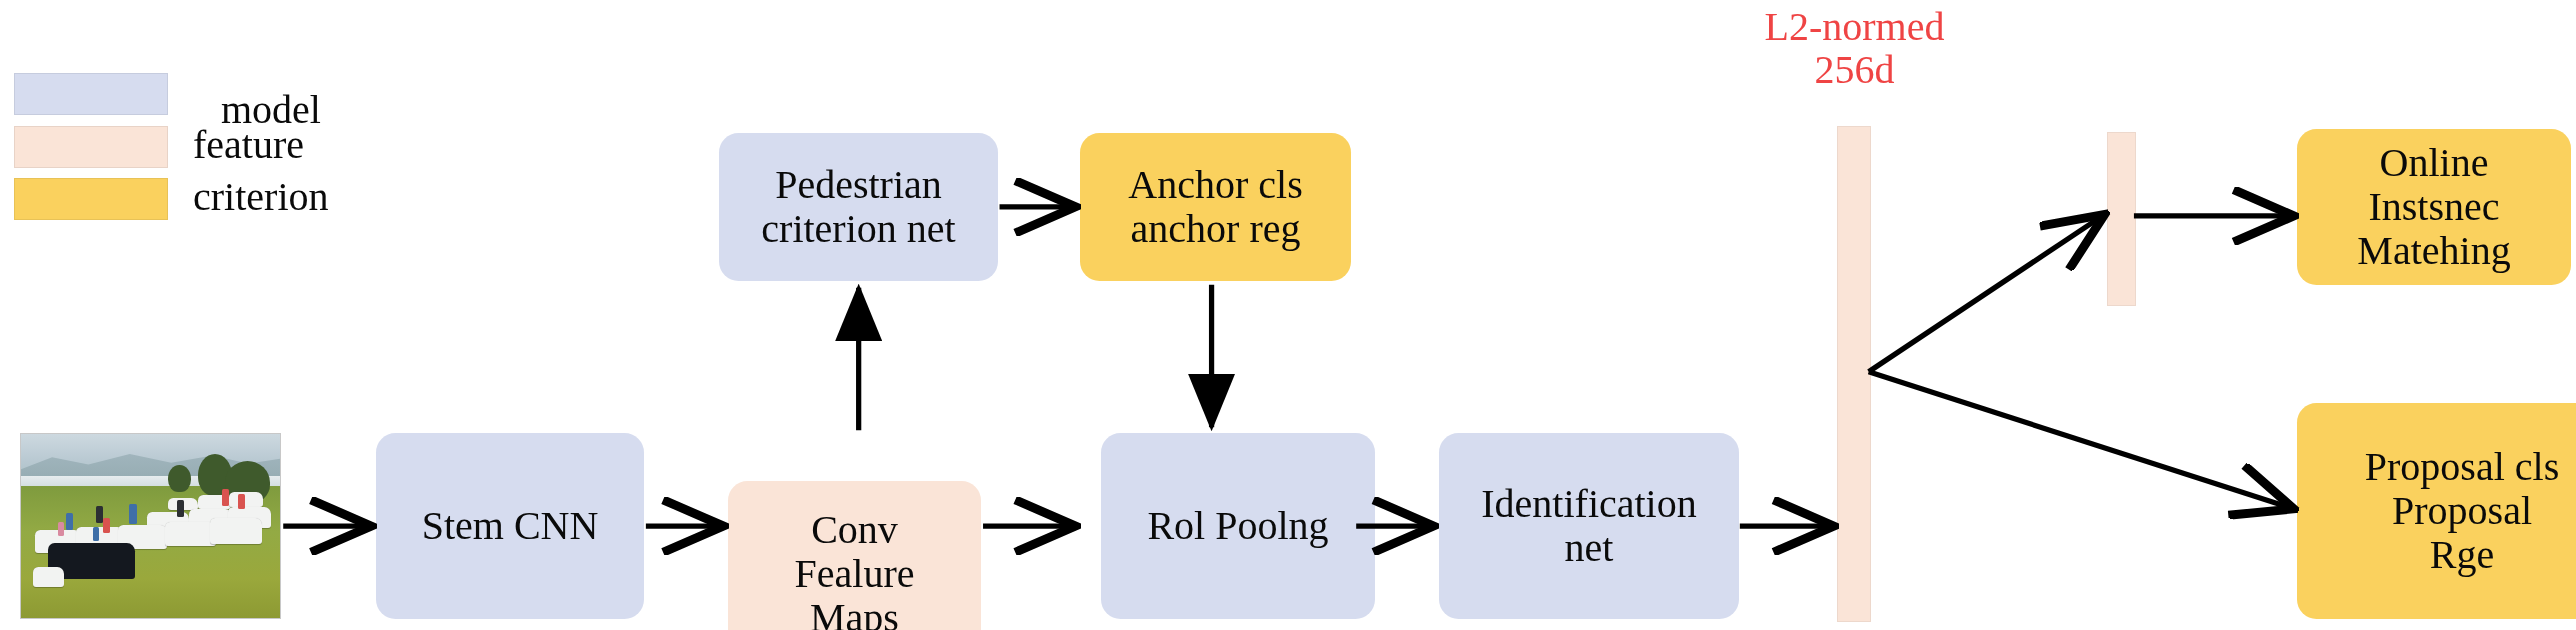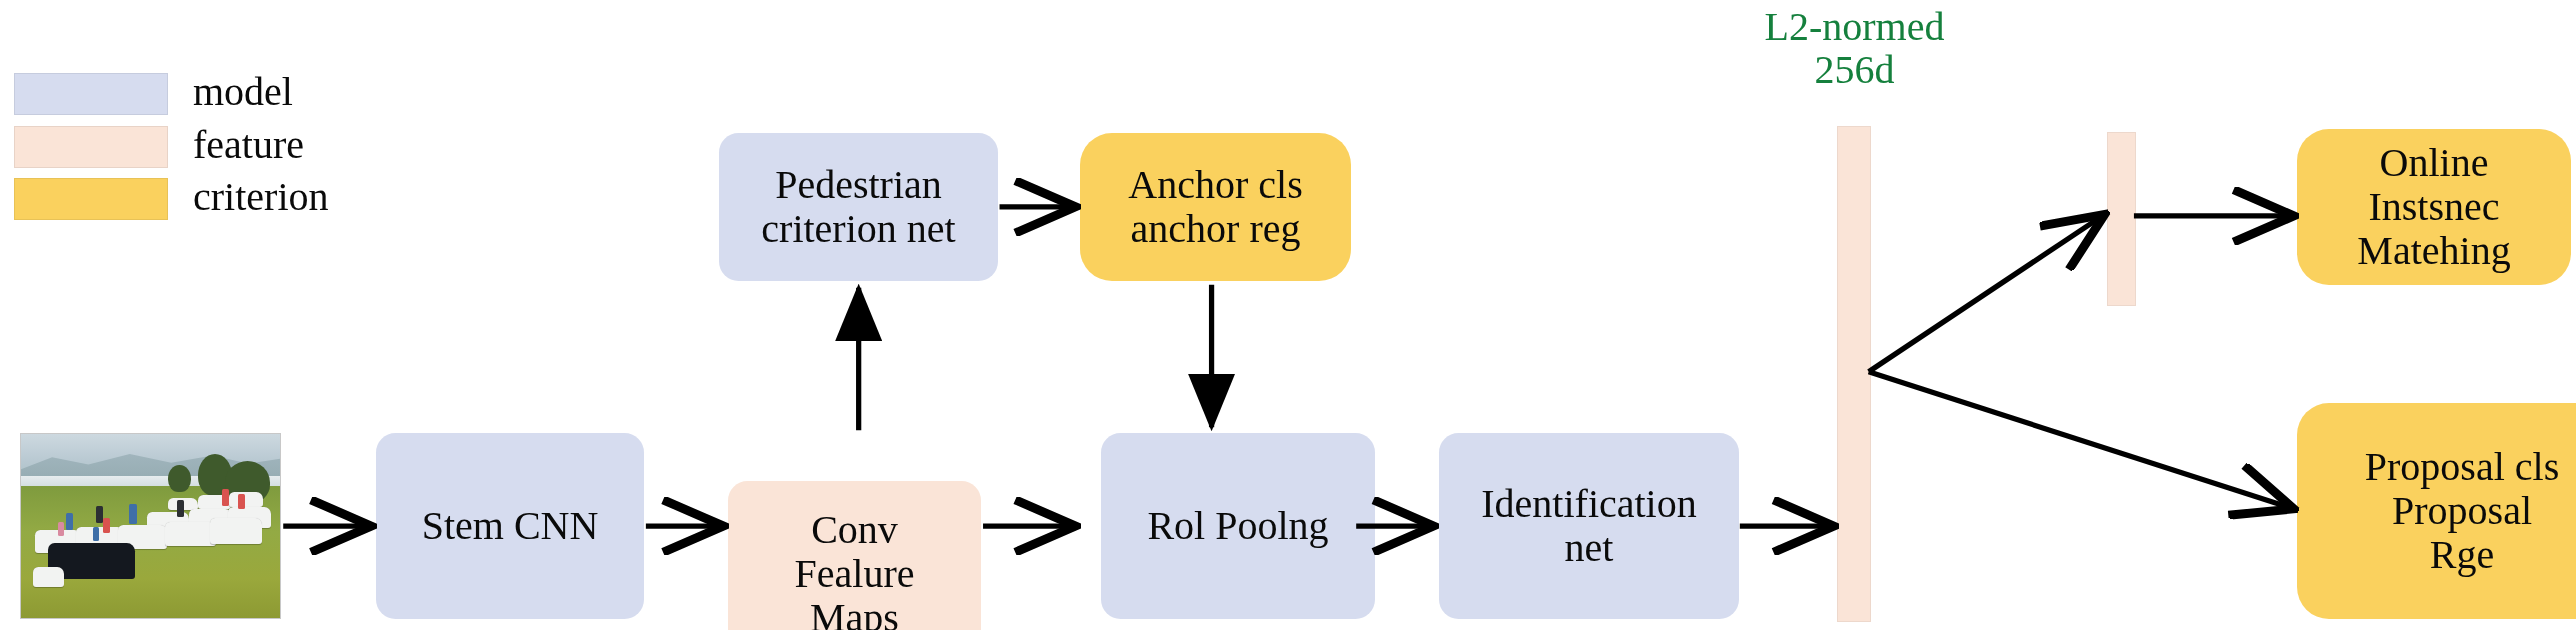--- a/index.html
+++ b/index.html
@@ -44,37 +44,37 @@
     text-align: center;
     border-radius: 19.5px;
     color: #0a0a0a;
     font-size: 40px;
     line-height: 1.10;
     padding: 3px 4.5px;
     white-space: pre-line;
   }
   .node.model    { background: #d6dcef; }
   .node.feature  { background: #fae4d7; }
-  .node.criterion{ background: #fad15e; border-radius: 32px; }
+  .node.criterion{ background: #fad15e; }
 
   
   .bar {
     position: absolute;
     background: #fae4d7;
     border: 0.7px solid rgba(0,0,0,0.05);
     box-sizing: border-box;
   }
 
   
   .caption {
     position: absolute;
     text-align: center;
     font-size: 40px;
     line-height: 1.08;
-    color: #15803d;
+    color: #ef4444;
     white-space: pre-line;
   }
 
   
   #input-photo {
     position: absolute;
     left: 20px;
     top: 433px;
     width: 261px;
     height: 186px;
@@ -134,21 +134,21 @@
     pointer-events: none;
   }
 </style>
 </head>
 <body>
 
 <div id="canvas">
 
   <div>
     <div class="legend-swatch" style="top:73px;  background:#d6dcef;"></div>
-    <div class="legend-label" style="top:71px;">model</div>
+    <div class="legend-label" style="top:89px;margin-left:28px;">model</div>
 
     <div class="legend-swatch" style="top:126px; background:#fae4d7;"></div>
     <div class="legend-label" style="top:124px;">feature</div>
 
     <div class="legend-swatch" style="top:178px; background:#fad15e;"></div>
     <div class="legend-label" style="top:176px;">criterion</div>
   </div>
 
   <div id="input-photo">
     <div class="sky"></div>

